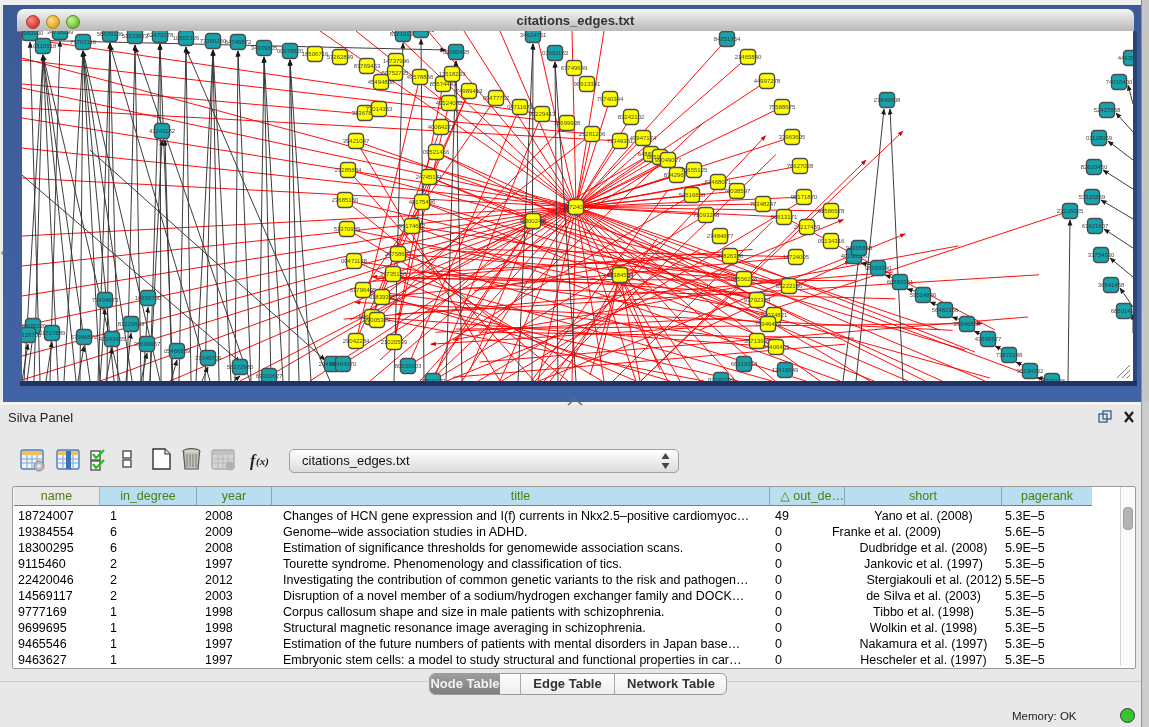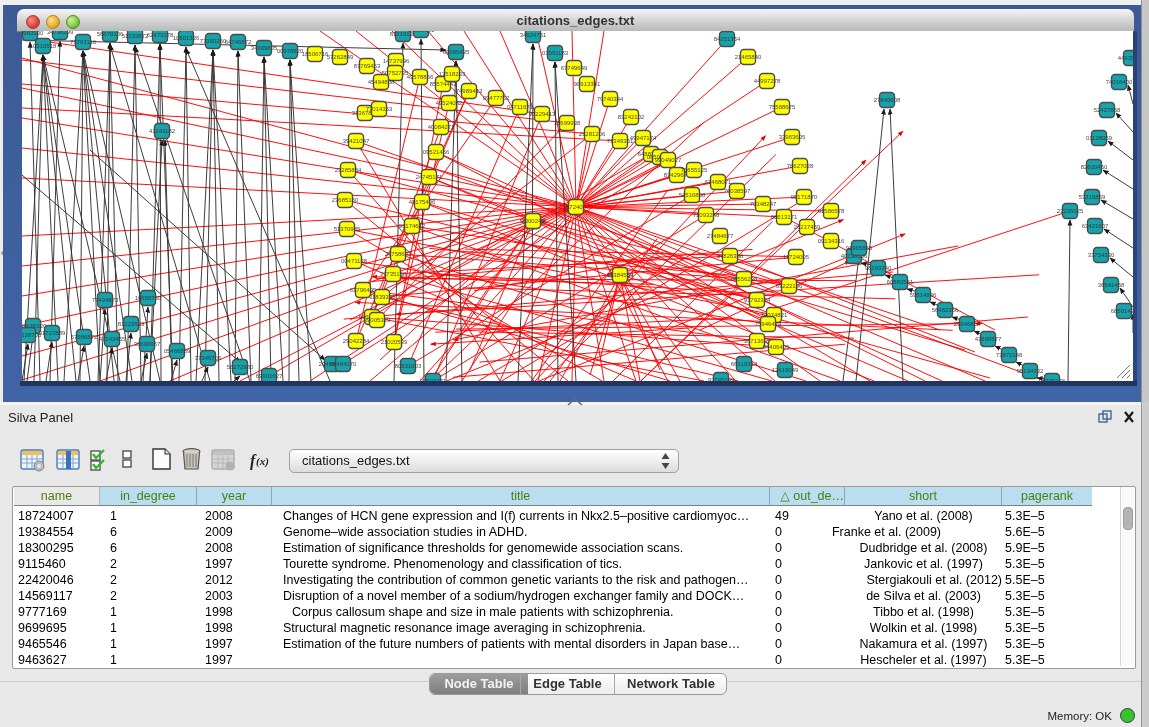--- a/index.html
+++ b/index.html
@@ -20,21 +20,21 @@
 .hc{position:absolute;top:487px;height:18px;background:#b9def0;border-right:1px solid #89a8bd;
  border-bottom:1px solid #808080;font-size:12.5px;color:#4d7c0f;text-align:center;line-height:18px;}
 .tr{position:absolute;left:0;width:1120px;height:16px;font-size:12.5px;color:#000;}
 .c{position:absolute;white-space:nowrap;line-height:16px;}
 #sb{left:1120px;top:487px;width:13px;height:179px;background:#fafafa;border-left:1px solid #d5d5d5;}
 #thumb{left:1122.5px;top:507px;width:8px;height:21px;border-radius:4px;background:#b4b4b4;border:1px solid #9e9e9e;}
 #tabline{left:0;top:681px;width:1141px;height:1px;background:#cdcdcd;}
 #seg{left:429px;top:673px;width:296px;height:20px;border:1px solid #9b9b9b;border-radius:6px;
  background:linear-gradient(#fff,#ececec);font-size:13px;font-weight:bold;color:#333;}
 .sg{position:absolute;top:0;height:20px;text-align:center;line-height:20px;}
-#mem{left:1012px;top:708px;width:100px;text-align:right;font-size:11.5px;color:#222;line-height:16px;}
+#mem{left:1012px;top:708px;width:100px;font-size:11.5px;color:#222;line-height:16px;}
 #dot{left:1120px;top:708px;width:13px;height:13px;border-radius:50%;background:#35c42f;border:1.5px solid #3c3c3c;}
 #drop{left:289px;top:449px;width:388px;height:22px;border:1px solid #9f9f9f;border-radius:5px;
  background:linear-gradient(#ffffff,#dcdcdc);font-size:13px;color:#111;line-height:22px;}
 </style></head><body>
 <div class="abs" id="topstrip"></div>
 <div class="abs" id="lstrip"></div>
 <div class="abs" style="left:1px;top:251px;width:4px;height:4px;border-radius:50%;background:#9a9a9a"></div>
 <div class="abs" id="desk"></div>
 <div class="abs" id="rstrip"></div>
 <div class="abs" id="titlebar">
@@ -991,21 +991,21 @@
     <span class="c" style="left:205px">2003</span>
     <span class="c" style="left:283px">Disruption of a novel member of a sodium/hydrogen exchanger family and DOCK…</span>
     <span class="c" style="left:775px">0</span>
     <span class="c" style="left:845px;width:157px;text-align:center">de Silva et al. (2003)</span>
     <span class="c" style="left:1005px">5.3E–5</span>
   </div>
 <div class="tr" style="top:604px">
     <span class="c" style="left:18px">9777169</span>
     <span class="c" style="left:110px">1</span>
     <span class="c" style="left:205px">1998</span>
-    <span class="c" style="left:292px">Corpus callosum shape and size in male patients with schizophrenia.</span>
+    <span class="c" style="left:283px">Corpus callosum shape and size in male patients with schizophrenia.</span>
     <span class="c" style="left:775px">0</span>
     <span class="c" style="left:845px;width:157px;text-align:center">Tibbo et al. (1998)</span>
     <span class="c" style="left:1005px">5.3E–5</span>
   </div>
 <div class="tr" style="top:620px">
     <span class="c" style="left:18px">9699695</span>
     <span class="c" style="left:110px">1</span>
     <span class="c" style="left:205px">1998</span>
     <span class="c" style="left:283px">Structural magnetic resonance image averaging in schizophrenia.</span>
     <span class="c" style="left:775px">0</span>
@@ -1018,26 +1018,27 @@
     <span class="c" style="left:205px">1997</span>
     <span class="c" style="left:283px">Estimation of the future numbers of patients with mental disorders in Japan base…</span>
     <span class="c" style="left:775px">0</span>
     <span class="c" style="left:845px;width:157px;text-align:center">Nakamura et al. (1997)</span>
     <span class="c" style="left:1005px">5.3E–5</span>
   </div>
 <div class="tr" style="top:652px">
     <span class="c" style="left:18px">9463627</span>
     <span class="c" style="left:110px">1</span>
     <span class="c" style="left:205px">1997</span>
+    <span class="c" style="left:283px">Embryonic stem cells: a model to study structural and functional properties in car…</span>
     <span class="c" style="left:775px">0</span>
     <span class="c" style="left:845px;width:157px;text-align:center">Hescheler et al. (1997)</span>
     <span class="c" style="left:1005px">5.3E–5</span>
   </div>
 <div class="abs" id="sb"></div>
 <div class="abs" id="thumb"></div>
 <div class="abs" id="tabline"></div>
 <div class="abs" id="seg">
- <div class="sg" style="left:0;width:98px;background:linear-gradient(#9c9c9c,#7f7f7f);color:#f3f3f3;border-radius:5px 0 0 5px;">Node Table</div>
+ <div class="sg" style="left:0;width:70px;background:linear-gradient(#9c9c9c,#7f7f7f);color:#f3f3f3;border-radius:5px 0 0 5px;">Node Table</div>
  <div class="sg" style="left:90px;width:93px;border-left:1px solid #a8a8a8;">Edge Table</div>
  <div class="sg" style="left:184px;width:112px;border-left:1px solid #a8a8a8;">Network Table</div>
 </div>
 <div class="abs" id="mem">Memory: OK</div>
 <div class="abs" id="dot"></div>
 
 </body></html>

